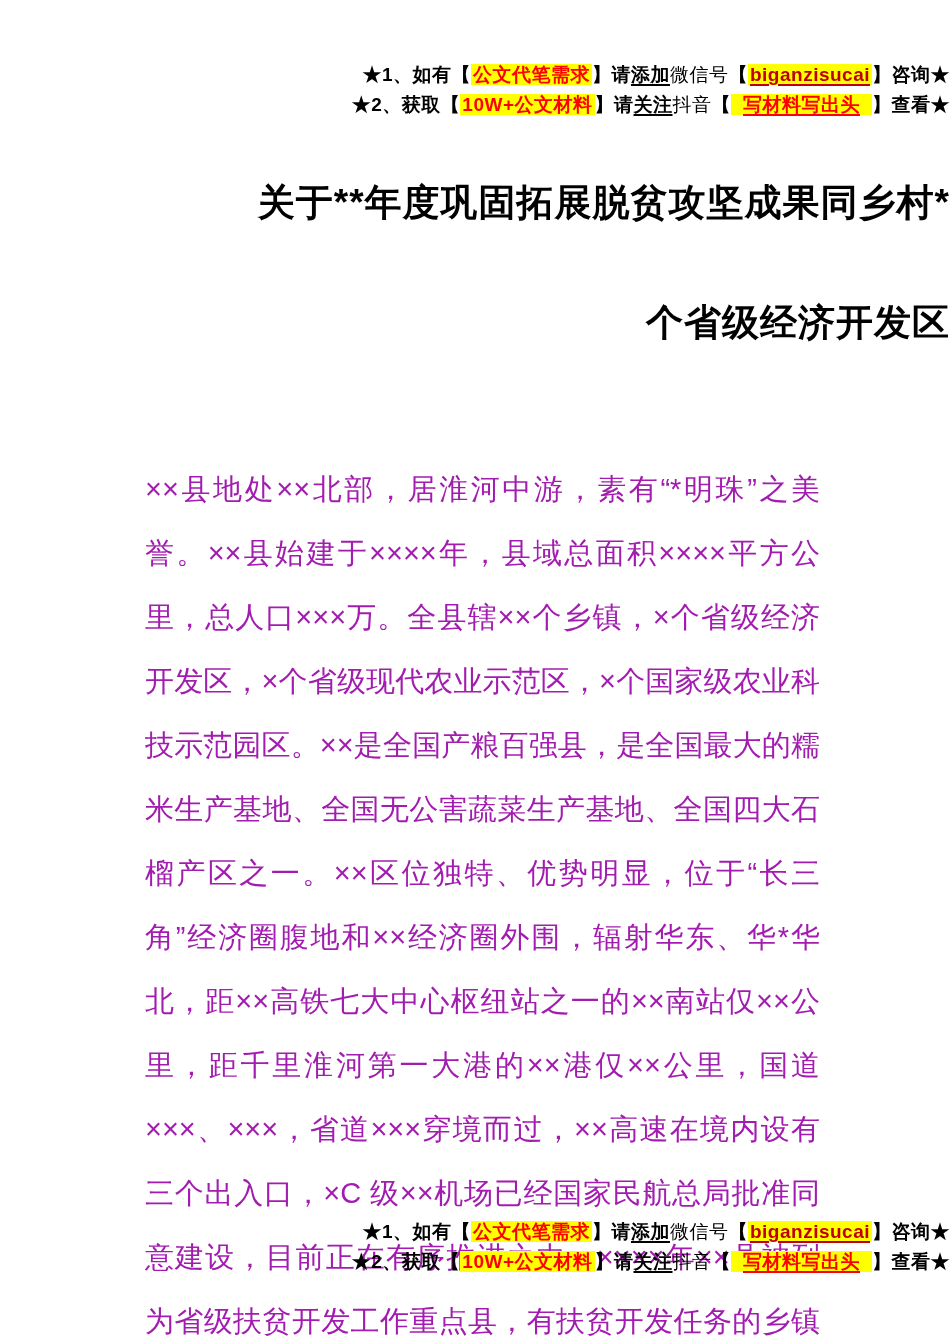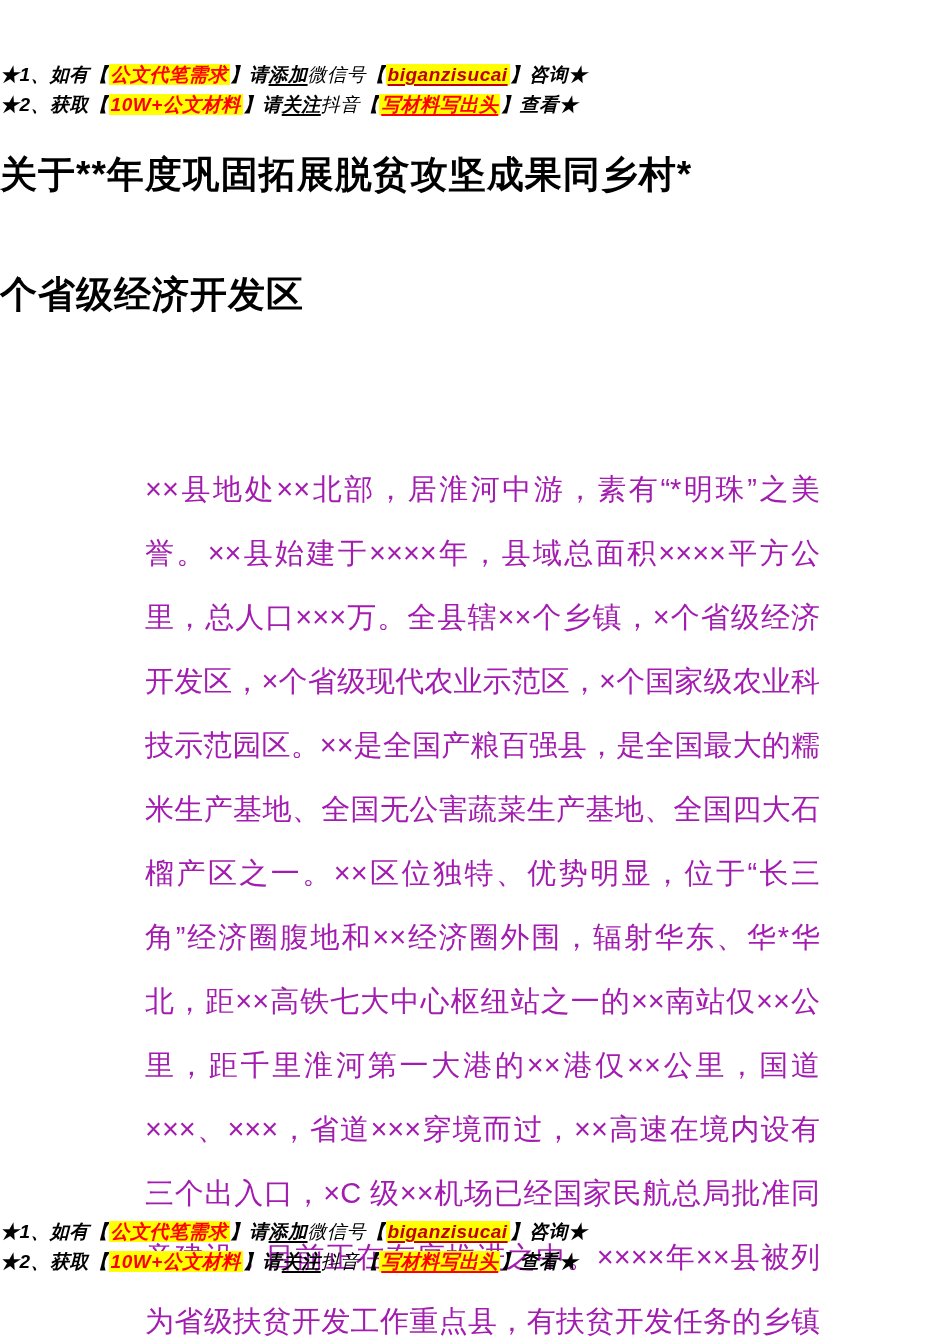--- a/index.html
+++ b/index.html
@@ -11,69 +11,69 @@
     background: #ffffff;
     font-family: "Liberation Sans", sans-serif;
     color: #000;
     overflow: hidden;
   }
   
   .promo {
     position: absolute;
     left: 0;
     right: 0;
-    text-align: left;
+    text-align: right;
     font-size: 19px;
     line-height: 30px;
     font-weight: 700;
     color: #000;
     letter-spacing: 0.5px;
-    font-style: italic;
   }
   .promo-top { top: 60px; }
   .promo-bottom { top: 1217px; }
   .hl-red {
     background: #ffff00;
     color: #ff0000;
     padding: 0 2px;
   }
   .hl-link {
     background: #ffff00;
     color: #c00000;
     padding: 0 2px;
     text-decoration: underline;
     text-decoration-color: #c00000;
     text-decoration-thickness: 2px;
     text-underline-offset: 3px;
   }
   .hl-red-u {
     background: #ffff00;
     color: #ff0000;
-    padding: 0 2px;
+    padding: 0 12px;
     text-decoration: underline;
     text-decoration-color: #ff0000;
     text-decoration-thickness: 2px;
     text-underline-offset: 3px;
   }
   .u-black {
     text-decoration: underline;
     text-decoration-thickness: 2px;
     text-underline-offset: 3px;
   }
   .w-normal { font-weight: 400; }
   
   .doc-title-line {
     position: absolute;
     left: 0;
     right: 0;
-    text-align: left;
+    text-align: right;
     font-size: 37px;
     font-weight: 900;
     color: #000;
     letter-spacing: 1px;
+    margin-top: 28px;
   }
   .title-1 { top: 150px; }
   .title-2 { top: 270px; }
   
   .body-text {
     position: absolute;
     top: 457px;
     left: 145px;
     width: 675px;
     font-size: 29px;

